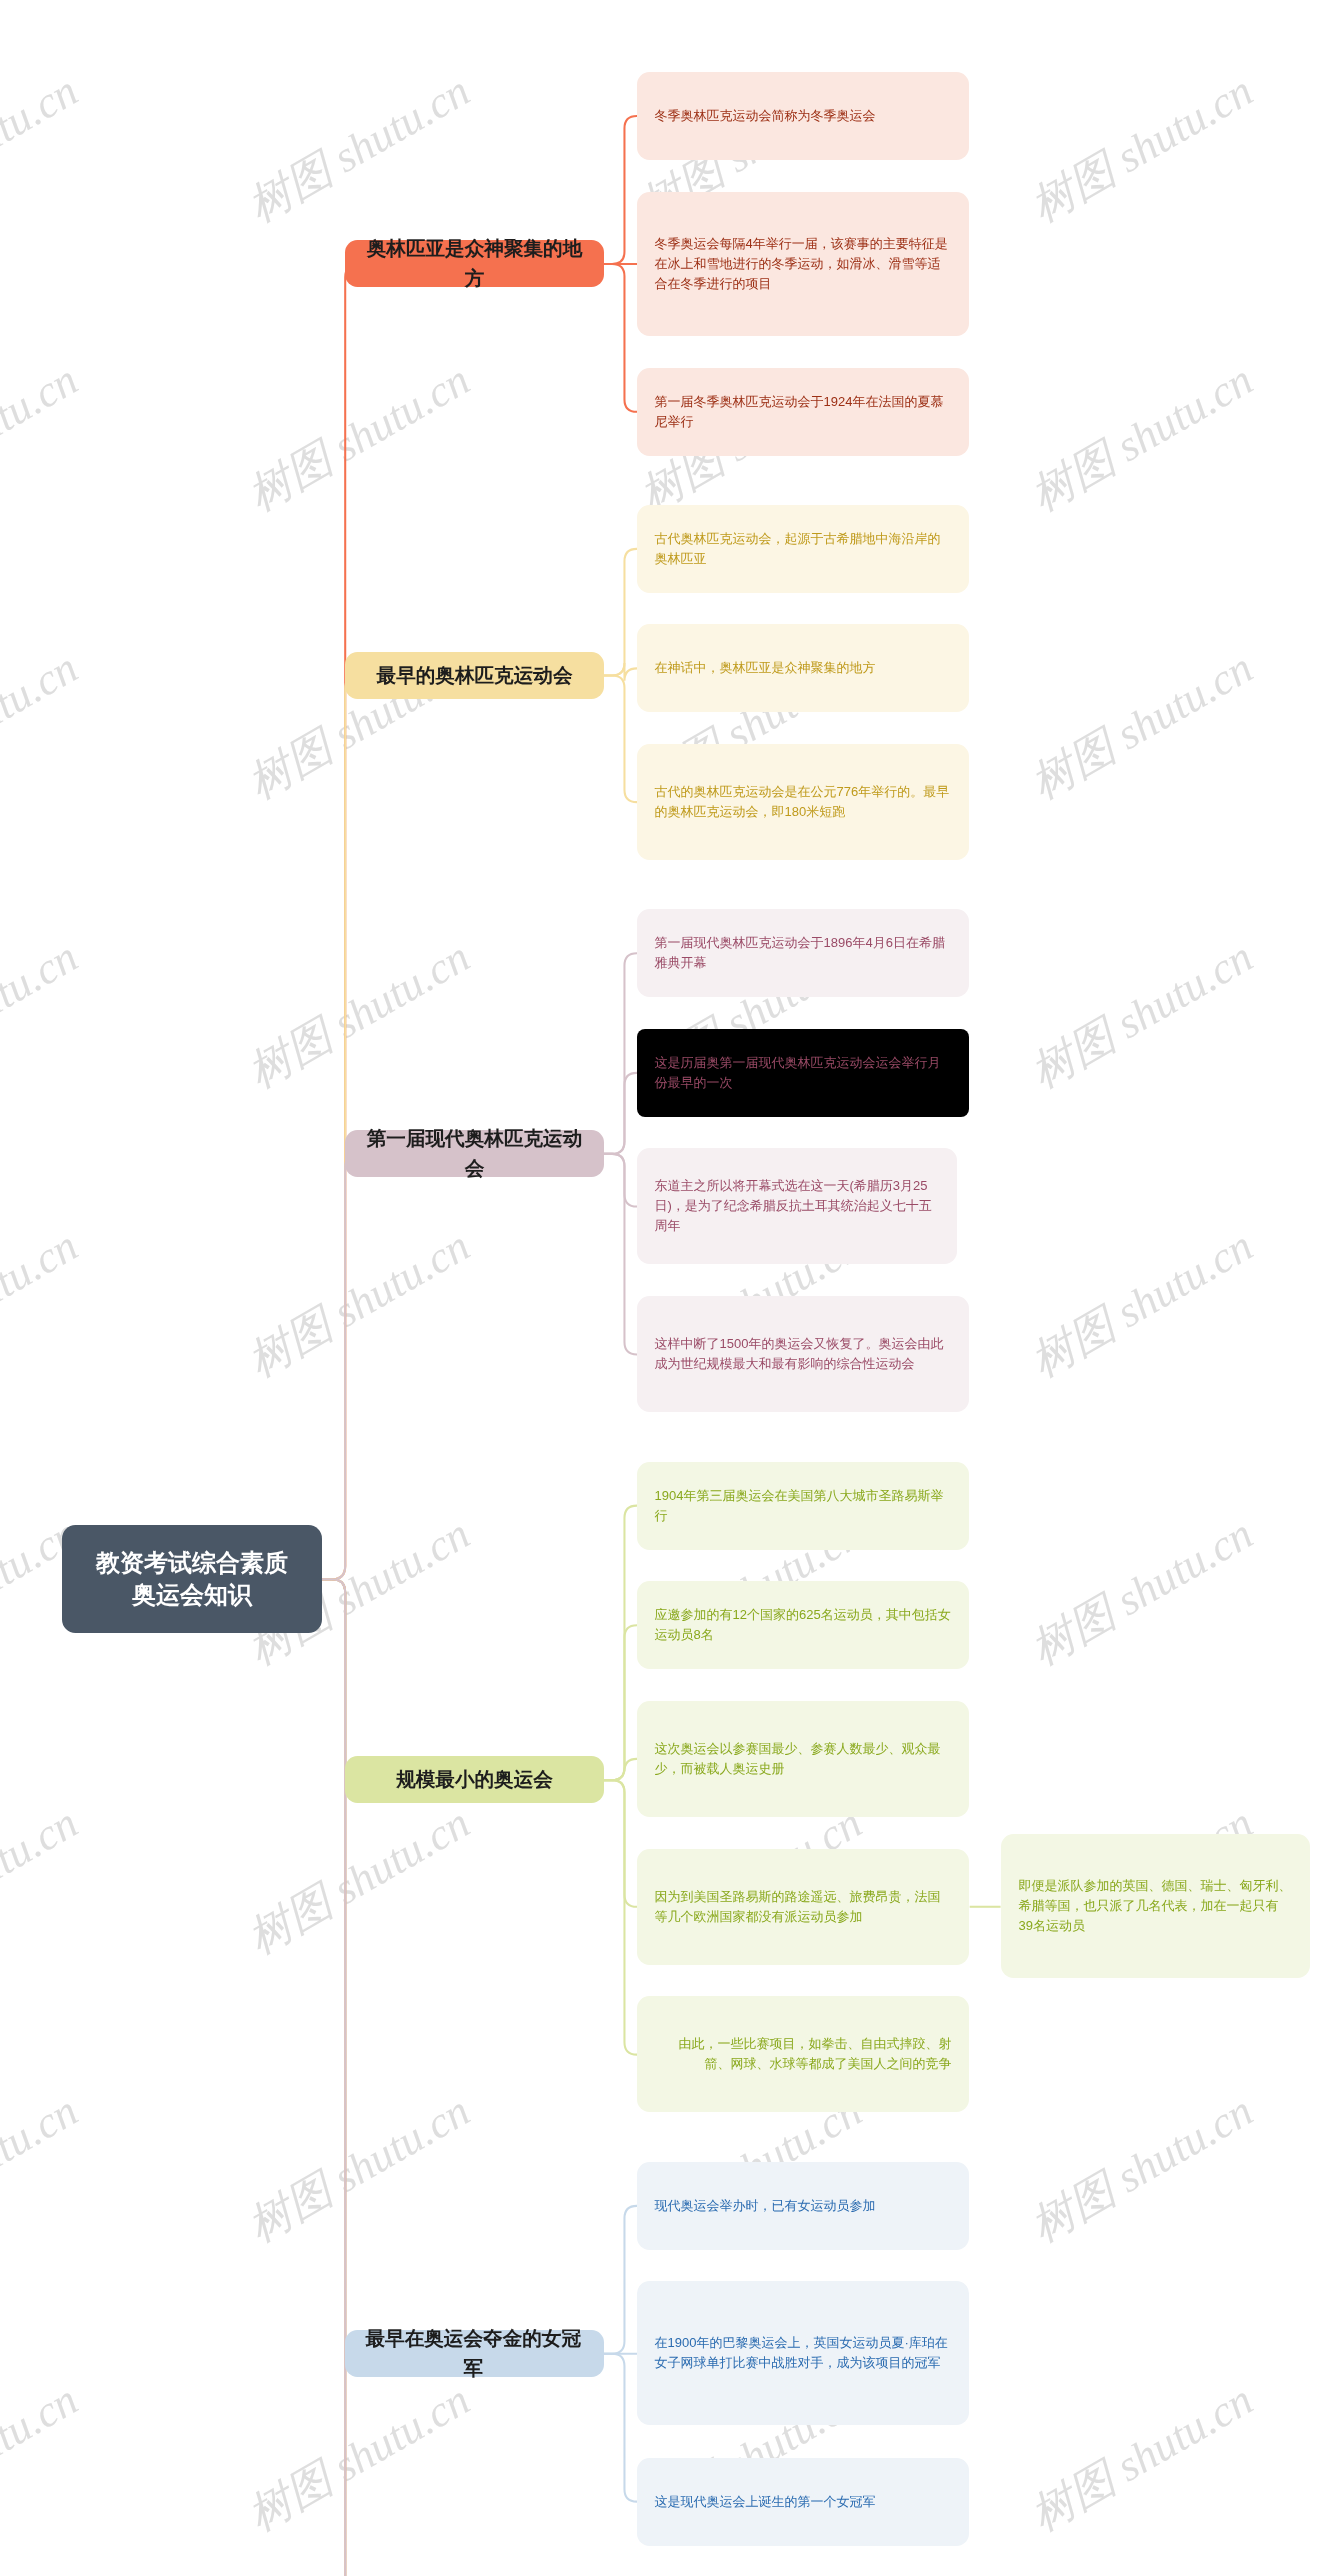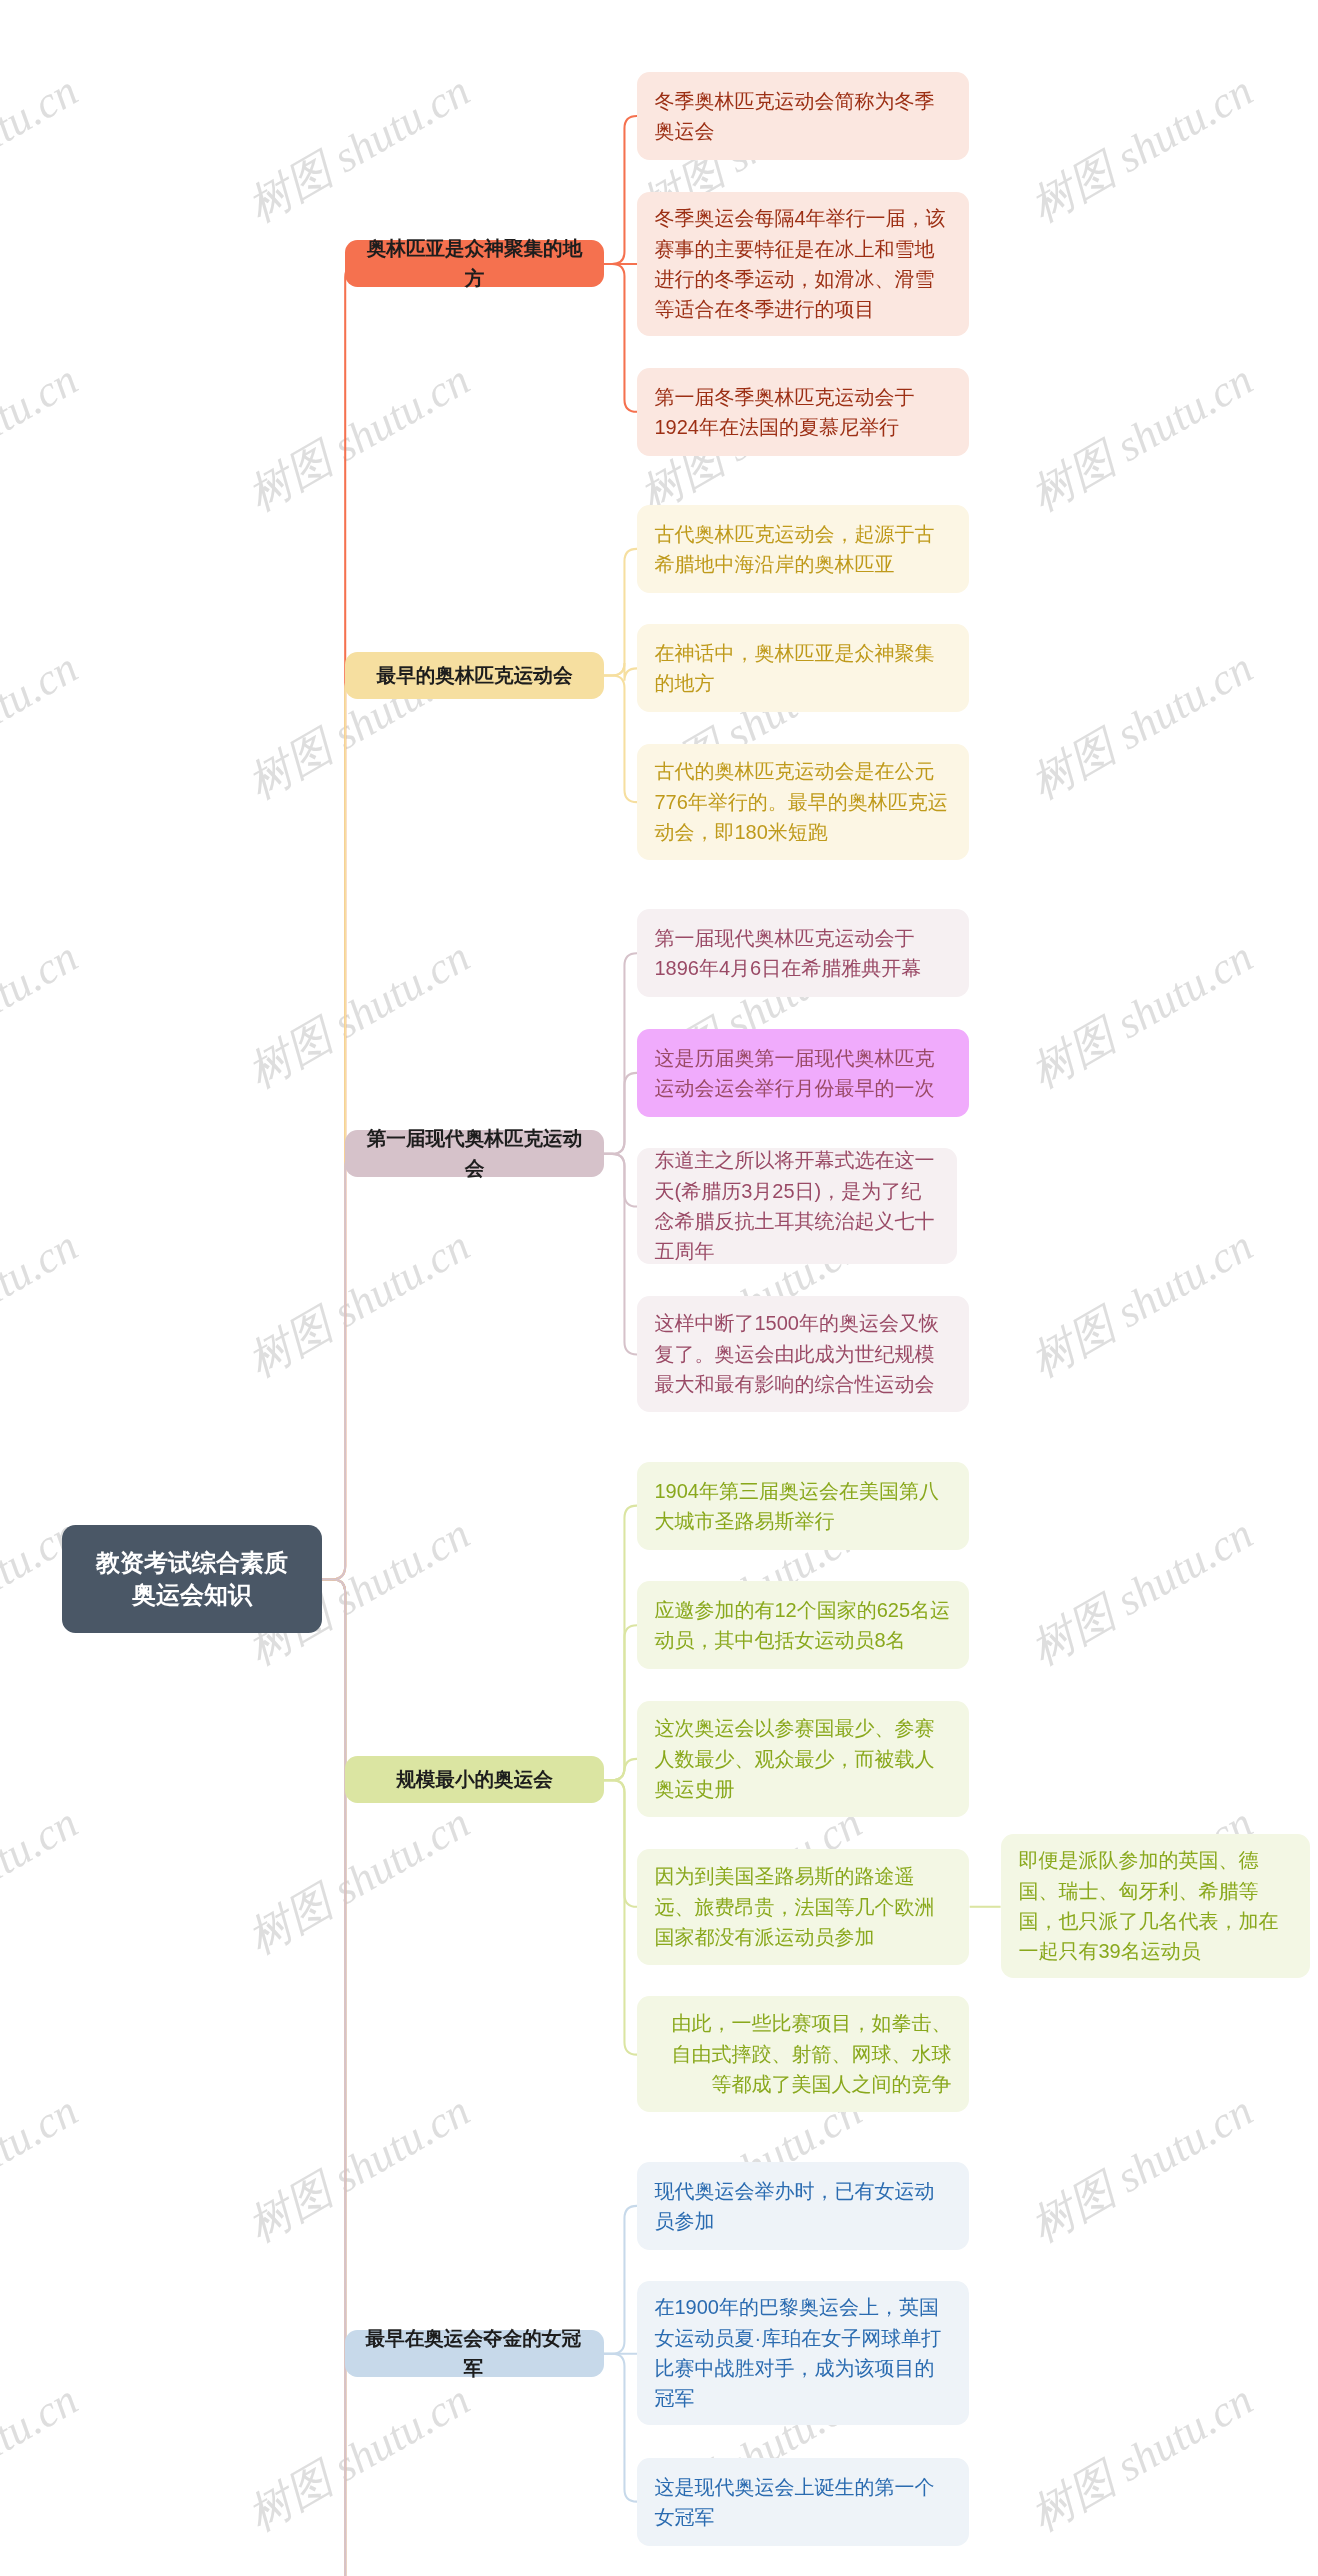--- a/index.html
+++ b/index.html
@@ -61,21 +61,21 @@
     font-weight:bold;
     color:#1d1d1d;
     justify-content:center;
     text-align:center;
     border-radius:12.4px;
     padding:11.3px 15.5px;
   }
 
   
   .node.leaf {
-    font-size:20px;
+    font-size:13px;
     border-radius:12.4px;
     padding:15.5px 17.5px;
     align-items:center;
   }
 </style>
 </head>
 <body>
 
 <div id="watermarks">
     <div class="wm" style="left: -155px; top: 185px;">树图 shutu.cn</div>
@@ -163,21 +163,21 @@
     </svg>
 <div class="node leaf" style="left: 637px; top: 72px; width: 332px; height: 88px; background: rgb(251, 231, 224); color: rgb(156, 47, 20);"><span>冬季奥林匹克运动会简称为冬季奥运会</span></div>
     <div class="node leaf" style="left: 637px; top: 192px; width: 332px; height: 144px; background: rgb(251, 231, 224); color: rgb(156, 47, 20);"><span>冬季奥运会每隔4年举行一届，该赛事的主要特征是在冰上和雪地进行的冬季运动，如滑冰、滑雪等适合在冬季进行的项目</span></div>
     <div class="node leaf" style="left: 637px; top: 368px; width: 332px; height: 88px; background: rgb(251, 231, 224); color: rgb(156, 47, 20);"><span>第一届冬季奥林匹克运动会于1924年在法国的夏慕尼举行</span></div>
     <div class="node branch" style="left: 345px; top: 240px; width: 259px; height: 47px; background: rgb(245, 113, 79);"><span>奥林匹亚是众神聚集的地方</span></div>
     <div class="node leaf" style="left: 637px; top: 505px; width: 332px; height: 88px; background: rgb(252, 246, 228); color: rgb(191, 154, 27);"><span>古代奥林匹克运动会，起源于古希腊地中海沿岸的奥林匹亚</span></div>
     <div class="node leaf" style="left: 637px; top: 624px; width: 332px; height: 88px; background: rgb(252, 246, 228); color: rgb(191, 154, 27);"><span>在神话中，奥林匹亚是众神聚集的地方</span></div>
     <div class="node leaf" style="left: 637px; top: 744px; width: 332px; height: 116px; background: rgb(252, 246, 228); color: rgb(191, 154, 27);"><span>古代的奥林匹克运动会是在公元776年举行的。最早的奥林匹克运动会，即180米短跑</span></div>
     <div class="node branch" style="left: 345px; top: 652px; width: 259px; height: 47px; background: rgb(246, 223, 160);"><span>最早的奥林匹克运动会</span></div>
     <div class="node leaf" style="left: 637px; top: 909px; width: 332px; height: 88px; background: rgb(246, 240, 242); color: rgb(154, 74, 102);"><span>第一届现代奥林匹克运动会于1896年4月6日在希腊雅典开幕</span></div>
-    <div class="node leaf" style="left: 637px; top: 1029px; width: 332px; height: 88px; background: #f0abfc; color: rgb(154, 74, 102);"><span>这是历届奥第一届现代奥林匹克运动会运会举行月份最早的一次</span></div>
+    <div class="node leaf" style="left: 637px; top: 1029px; width: 332px; height: 88px; background: #000000; color: rgb(154, 74, 102); border-radius: 8px;"><span>这是历届奥第一届现代奥林匹克运动会运会举行月份最早的一次</span></div>
     <div class="node leaf" style="left: 637px; top: 1148px; width: 320px; height: 116px; background: rgb(246, 240, 242); color: rgb(154, 74, 102);"><span>东道主之所以将开幕式选在这一天(希腊历3月25日)，是为了纪念希腊反抗土耳其统治起义七十五周年</span></div>
     <div class="node leaf" style="left: 637px; top: 1296px; width: 332px; height: 116px; background: rgb(246, 240, 242); color: rgb(154, 74, 102);"><span>这样中断了1500年的奥运会又恢复了。奥运会由此成为世纪规模最大和最有影响的综合性运动会</span></div>
     <div class="node branch" style="left: 345px; top: 1130px; width: 259px; height: 47px; background: rgb(214, 194, 202);"><span>第一届现代奥林匹克运动会</span></div>
     <div class="node leaf" style="left: 637px; top: 1462px; width: 332px; height: 88px; background: rgb(243, 247, 228); color: rgb(137, 168, 28);"><span>1904年第三届奥运会在美国第八大城市圣路易斯举行</span></div>
     <div class="node leaf" style="left: 637px; top: 1581px; width: 332px; height: 88px; background: rgb(243, 247, 228); color: rgb(137, 168, 28);"><span>应邀参加的有12个国家的625名运动员，其中包括女运动员8名</span></div>
     <div class="node leaf" style="left: 637px; top: 1701px; width: 332px; height: 116px; background: rgb(243, 247, 228); color: rgb(137, 168, 28);"><span>这次奥运会以参赛国最少、参赛人数最少、观众最少，而被载人奥运史册</span></div>
     <div class="node leaf" style="left: 637px; top: 1849px; width: 332px; height: 116px; background: rgb(243, 247, 228); color: rgb(137, 168, 28);"><span>因为到美国圣路易斯的路途遥远、旅费昂贵，法国等几个欧洲国家都没有派运动员参加</span></div>
     <div class="node leaf" style="left: 1001px; top: 1834px; width: 309px; height: 144px; background: rgb(243, 247, 228); color: rgb(137, 168, 28);"><span>即便是派队参加的英国、德国、瑞士、匈牙利、希腊等国，也只派了几名代表，加在一起只有39名运动员</span></div>
     <div class="node leaf" style="left: 637px; top: 1996px; width: 332px; height: 116px; background: rgb(243, 247, 228); color: rgb(137, 168, 28); text-align: right;"><span>由此，一些比赛项目，如拳击、自由式摔跤、射箭、网球、水球等都成了美国人之间的竞争</span></div>
     <div class="node branch" style="left: 345px; top: 1756px; width: 259px; height: 47px; background: rgb(219, 229, 162);"><span>规模最小的奥运会</span></div>

